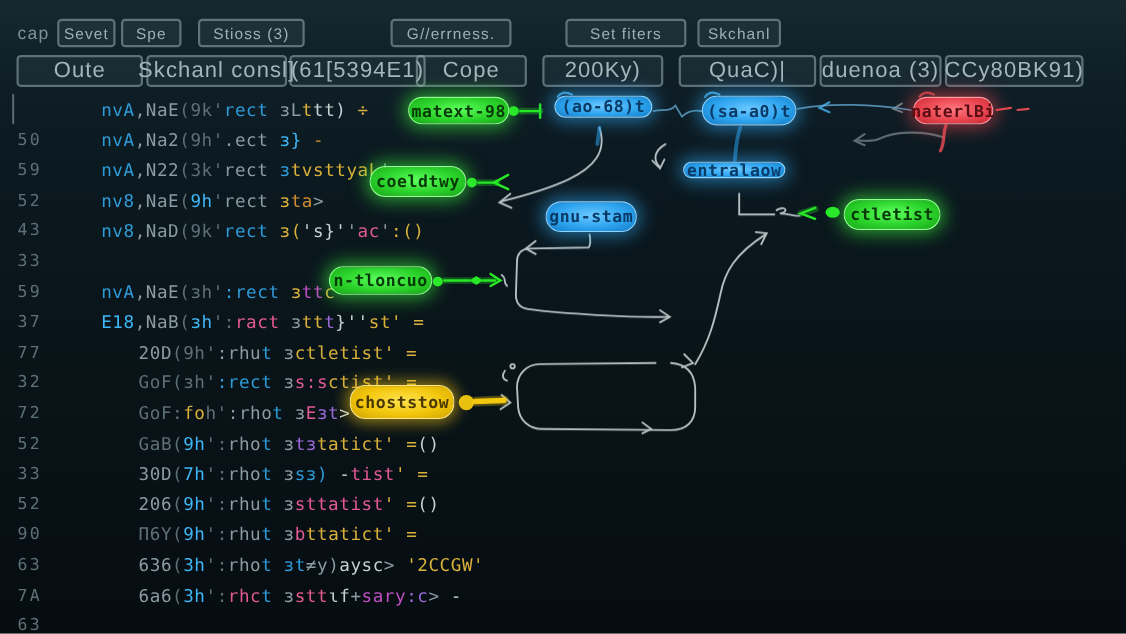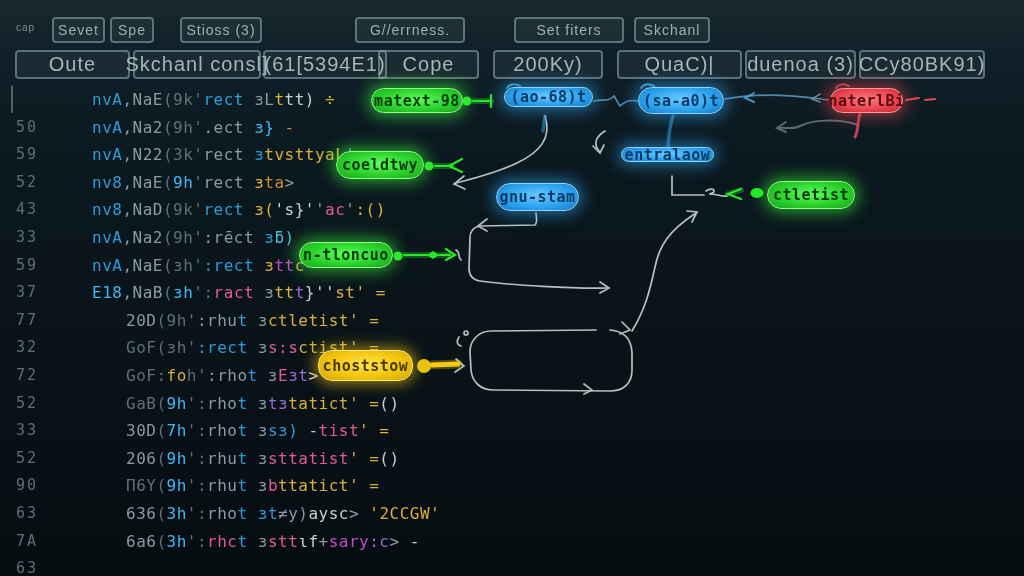--- a/index.html
+++ b/index.html
@@ -14,21 +14,21 @@
     background:rgba(175,200,205,0.07);
     border:2px solid rgba(150,172,178,0.55);
     border-radius:4px;color:#9cb0b5;
     font-family:"Liberation Sans",sans-serif;
     display:flex;align-items:center;justify-content:center;
     letter-spacing:1px;cursor:pointer;padding:0 6px;white-space:nowrap;
   }
   .r1{top:17px;height:26px;font-size:14px;}
   .r2{top:50px;height:29px;font-size:20px;color:#a4b6ba;}
   .plain-label{
-    position:absolute;color:#7e9196;font-size:10px;letter-spacing:1px;
+    position:absolute;color:#7e9196;font-size:16px;letter-spacing:1px;
   }
   
   #editor{position:absolute;left:0;top:86px;width:1024px;
     font-family:"DejaVu Sans Mono",monospace;font-size:16px;}
   .crow{position:relative;height:27.6px;line-height:27.6px;white-space:pre;}
   .ln{position:absolute;left:16px;color:#5d7077;font-size:15px;letter-spacing:2px;}
   .ct{position:absolute;letter-spacing:0.5px;}
   .ind0{left:92px;}
   .ind1{left:126px;}
   
@@ -47,42 +47,42 @@
   .n-yellow{background:radial-gradient(ellipse at 50% 45%,#ffe24d 0%,#f2c60c 55%,#d0a400 100%);
     color:#4a3a02;box-shadow:0 0 14px 3px rgba(245,200,20,0.6);border:1px solid #ffe88a;}
   
   #wires{position:absolute;left:0;top:0;z-index:2;pointer-events:none;}
 </style>
 </head>
 <body>
 
 <span class="plain-label" style="left:16px;top:22px">cap</span>
 <button class="tbtn r1" style="left:52px;width:53px">Sevet</button>
-<button class="tbtn r1" style="left:110px;width:44px">Spe</button>
-<button class="tbtn r1" style="left:180px;width:82px">Stioss (3)</button>
+<button class="tbtn r1" style="left:110px;width:55px">Spe</button>
+<button class="tbtn r1" style="left:180px;width:97px">Stioss (3)</button>
 <button class="tbtn r1" style="left:355px;width:110px">G//errness.</button>
 <button class="tbtn r1" style="left:514px;width:110px">Set fiters</button>
 <button class="tbtn r1" style="left:634px;width:76px">Skchanl</button>
 
 <button class="tbtn r2" style="left:15px;width:115px">Oute</button>
 <button class="tbtn r2" style="left:133px;width:128px">Skchanl consl]</button>
 <button class="tbtn r2" style="left:263px;width:124px">(61[5394E1)</button>
 <button class="tbtn r2" style="left:378px;width:101px">Cope</button>
 <button class="tbtn r2" style="left:493px;width:110px">200Ky)</button>
 <button class="tbtn r2" style="left:617px;width:125px">QuaC)|</button>
 <button class="tbtn r2" style="left:745px;width:111px">duenoa (3)</button>
 <button class="tbtn r2" style="left:859px;width:126px">CCy80BK91)</button>
 
 <div id="editor">
     <div class="crow"><span class="ln"></span><span class="ct ind0"><span style="color: rgb(46, 154, 214);">nvA</span><span style="color: rgb(138, 155, 161);">,NaE</span><span style="color: rgb(94, 112, 118);">(9k'</span><span style="color: rgb(46, 154, 214);">rect</span><span style="color: rgb(138, 155, 161);"> ɜL</span><span style="color: rgb(217, 176, 58);">t</span><span style="color: rgb(198, 209, 212);">tt)</span><span style="color: rgb(217, 176, 58);"> ÷</span></span></div>
     <div class="crow"><span class="ln">50</span><span class="ct ind0"><span style="color: rgb(46, 154, 214);">nvA</span><span style="color: rgb(138, 155, 161);">,Na2</span><span style="color: rgb(94, 112, 118);">(9h'</span><span style="color: rgb(138, 155, 161);">.ect</span><span style="color: rgb(63, 182, 245);"> ɜ}</span><span style="color: rgb(207, 140, 48);"> -</span></span></div>
     <div class="crow"><span class="ln">59</span><span class="ct ind0"><span style="color: rgb(46, 154, 214);">nvA</span><span style="color: rgb(138, 155, 161);">,N22</span><span style="color: rgb(94, 112, 118);">(3k'</span><span style="color: rgb(138, 155, 161);">rect</span><span style="color: rgb(46, 154, 214);"> ɜ</span><span style="color: rgb(217, 176, 58);">tvsttyaL</span><span style="color: rgb(138, 155, 161);">'</span></span></div>
     <div class="crow"><span class="ln">52</span><span class="ct ind0"><span style="color: rgb(46, 154, 214);">nv8</span><span style="color: rgb(138, 155, 161);">,NaE</span><span style="color: rgb(94, 112, 118);">(</span><span style="color: rgb(63, 182, 245);">9h</span><span style="color: rgb(94, 112, 118);">'</span><span style="color: rgb(138, 155, 161);">rect</span><span style="color: rgb(217, 176, 58);"> ɜ</span><span style="color: rgb(207, 140, 48);">ta</span><span style="color: rgb(138, 155, 161);">&gt;</span></span></div>
     <div class="crow"><span class="ln">43</span><span class="ct ind0"><span style="color: rgb(46, 154, 214);">nv8</span><span style="color: rgb(138, 155, 161);">,NaD</span><span style="color: rgb(94, 112, 118);">(9k'</span><span style="color: rgb(46, 154, 214);">rect</span><span style="color: rgb(217, 176, 58);"> ɜ(</span><span style="color: rgb(198, 209, 212);">'s}'</span><span style="color: rgb(138, 155, 161);">'</span><span style="color: rgb(226, 90, 146);">ac</span><span style="color: rgb(138, 155, 161);">'</span><span style="color: rgb(217, 176, 58);">:()</span></span></div>
-    <div class="crow"><span class="ln">33</span><span class="ct ind0"><span style="color: rgb(46, 154, 214);">nvA</span><span style="color: rgb(138, 155, 161);">,Na2</span><span style="color: rgb(94, 112, 118);">(9h'</span><span style="color: rgb(138, 155, 161);">:rēct</span><span style="color: rgb(46, 154, 214);"> ɜ</span><span style="color: rgb(69, 192, 212);">ƃ)</span></span></div>
+    <div class="crow"><span class="ln">33</span></div>
     <div class="crow"><span class="ln">59</span><span class="ct ind0"><span style="color: rgb(46, 154, 214);">nvA</span><span style="color: rgb(138, 155, 161);">,NaE</span><span style="color: rgb(94, 112, 118);">(ɜh'</span><span style="color: rgb(46, 154, 214);">:rect</span><span style="color: rgb(217, 176, 58);"> ɜ</span><span style="color: rgb(192, 79, 196);">tt</span><span style="color: rgb(217, 176, 58);">c</span></span></div>
     <div class="crow"><span class="ln">37</span><span class="ct ind0"><span style="color: rgb(63, 182, 245);">E18</span><span style="color: rgb(138, 155, 161);">,NaB</span><span style="color: rgb(94, 112, 118);">(</span><span style="color: rgb(63, 182, 245);">ɜh</span><span style="color: rgb(94, 112, 118);">':</span><span style="color: rgb(226, 90, 146);">ract</span><span style="color: rgb(138, 155, 161);"> ɜ</span><span style="color: rgb(217, 176, 58);">tt</span><span style="color: rgb(154, 106, 216);">t</span><span style="color: rgb(198, 209, 212);">}''</span><span style="color: rgb(217, 176, 58);">st</span><span style="color: rgb(217, 176, 58);">' =</span></span></div>
     <div class="crow"><span class="ln">77</span><span class="ct ind1"><span style="color: rgb(138, 155, 161);">20D</span><span style="color: rgb(94, 112, 118);">(9h'</span><span style="color: rgb(138, 155, 161);">:rhu</span><span style="color: rgb(46, 154, 214);">t</span><span style="color: rgb(138, 155, 161);"> ɜ</span><span style="color: rgb(217, 176, 58);">ctletist</span><span style="color: rgb(217, 176, 58);">' =</span></span></div>
     <div class="crow"><span class="ln">32</span><span class="ct ind1"><span style="color: rgb(94, 112, 118);">GoF</span><span style="color: rgb(94, 112, 118);">(ɜh'</span><span style="color: rgb(46, 154, 214);">:rect</span><span style="color: rgb(138, 155, 161);"> ɜ</span><span style="color: rgb(226, 90, 146);">s:s</span><span style="color: rgb(217, 176, 58);">ctist</span><span style="color: rgb(217, 176, 58);">' =</span></span></div>
     <div class="crow"><span class="ln">72</span><span class="ct ind1"><span style="color: rgb(94, 112, 118);">GoF:</span><span style="color: rgb(217, 176, 58);">fo</span><span style="color: rgb(94, 112, 118);">h'</span><span style="color: rgb(138, 155, 161);">:rho</span><span style="color: rgb(46, 154, 214);">t</span><span style="color: rgb(138, 155, 161);"> ɜ</span><span style="color: rgb(226, 90, 146);">E</span><span style="color: rgb(154, 106, 216);">ɜt</span><span style="color: rgb(198, 209, 212);">&gt;''</span></span></div>
     <div class="crow"><span class="ln">52</span><span class="ct ind1"><span style="color: rgb(94, 112, 118);">GaB</span><span style="color: rgb(94, 112, 118);">(</span><span style="color: rgb(63, 182, 245);">9h</span><span style="color: rgb(94, 112, 118);">':</span><span style="color: rgb(138, 155, 161);">rho</span><span style="color: rgb(46, 154, 214);">t</span><span style="color: rgb(138, 155, 161);"> ɜ</span><span style="color: rgb(154, 106, 216);">tɜ</span><span style="color: rgb(217, 176, 58);">tatict</span><span style="color: rgb(217, 176, 58);">' =</span><span style="color: rgb(198, 209, 212);">()</span></span></div>
     <div class="crow"><span class="ln">33</span><span class="ct ind1"><span style="color: rgb(138, 155, 161);">30D</span><span style="color: rgb(94, 112, 118);">(</span><span style="color: rgb(63, 182, 245);">7h</span><span style="color: rgb(94, 112, 118);">':</span><span style="color: rgb(138, 155, 161);">rho</span><span style="color: rgb(46, 154, 214);">t</span><span style="color: rgb(138, 155, 161);"> ɜ</span><span style="color: rgb(46, 154, 214);">sɜ)</span><span style="color: rgb(198, 209, 212);"> -</span><span style="color: rgb(226, 90, 146);">tist</span><span style="color: rgb(217, 176, 58);">' =</span></span></div>
     <div class="crow"><span class="ln">52</span><span class="ct ind1"><span style="color: rgb(138, 155, 161);">206</span><span style="color: rgb(94, 112, 118);">(</span><span style="color: rgb(63, 182, 245);">9h</span><span style="color: rgb(94, 112, 118);">':</span><span style="color: rgb(138, 155, 161);">rhu</span><span style="color: rgb(46, 154, 214);">t</span><span style="color: rgb(138, 155, 161);"> ɜ</span><span style="color: rgb(226, 90, 146);">sttatist</span><span style="color: rgb(217, 176, 58);">' =</span><span style="color: rgb(198, 209, 212);">()</span></span></div>
     <div class="crow"><span class="ln">90</span><span class="ct ind1"><span style="color: rgb(94, 112, 118);">Π6Y</span><span style="color: rgb(94, 112, 118);">(</span><span style="color: rgb(63, 182, 245);">9h</span><span style="color: rgb(94, 112, 118);">':</span><span style="color: rgb(138, 155, 161);">rhu</span><span style="color: rgb(46, 154, 214);">t</span><span style="color: rgb(138, 155, 161);"> ɜ</span><span style="color: rgb(226, 90, 146);">b</span><span style="color: rgb(217, 176, 58);">ttatict</span><span style="color: rgb(217, 176, 58);">' =</span></span></div>
     <div class="crow"><span class="ln">63</span><span class="ct ind1"><span style="color: rgb(138, 155, 161);">636</span><span style="color: rgb(94, 112, 118);">(</span><span style="color: rgb(63, 182, 245);">3h</span><span style="color: rgb(94, 112, 118);">':</span><span style="color: rgb(138, 155, 161);">rho</span><span style="color: rgb(46, 154, 214);">t</span><span style="color: rgb(46, 154, 214);"> ɜt</span><span style="color: rgb(138, 155, 161);">≠y)</span><span style="color: rgb(198, 209, 212);">aysc</span><span style="color: rgb(138, 155, 161);">&gt;</span><span style="color: rgb(217, 176, 58);"> '2CCGW'</span></span></div>

